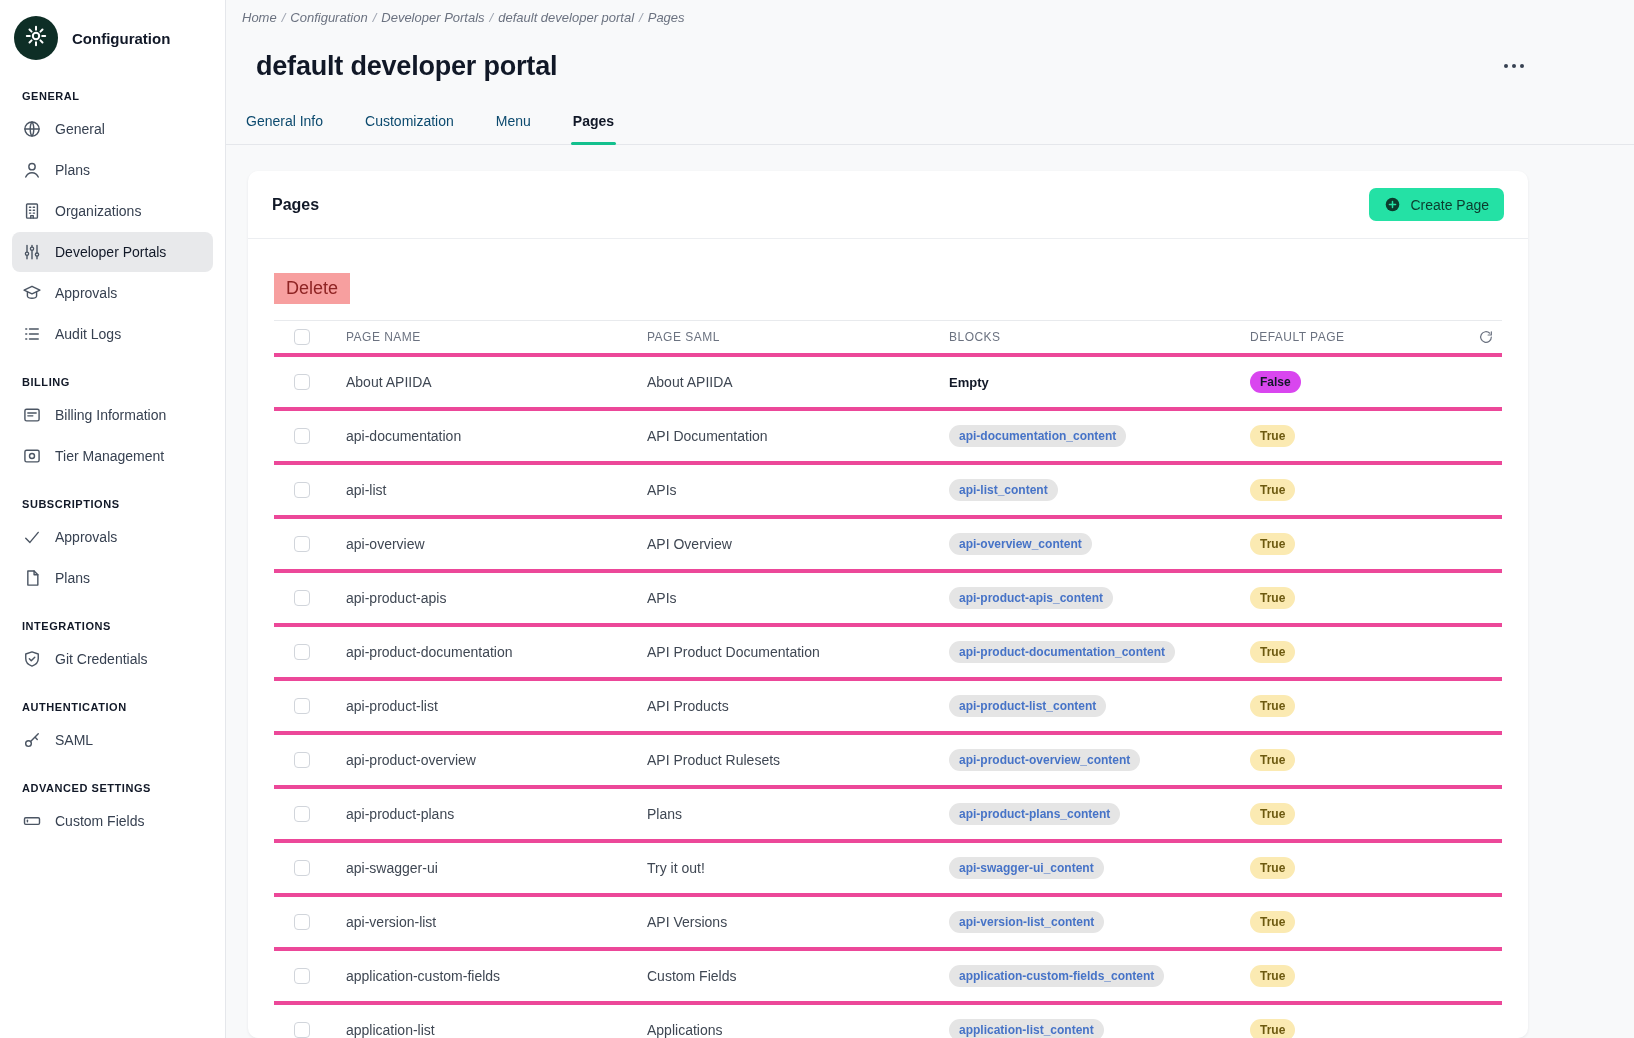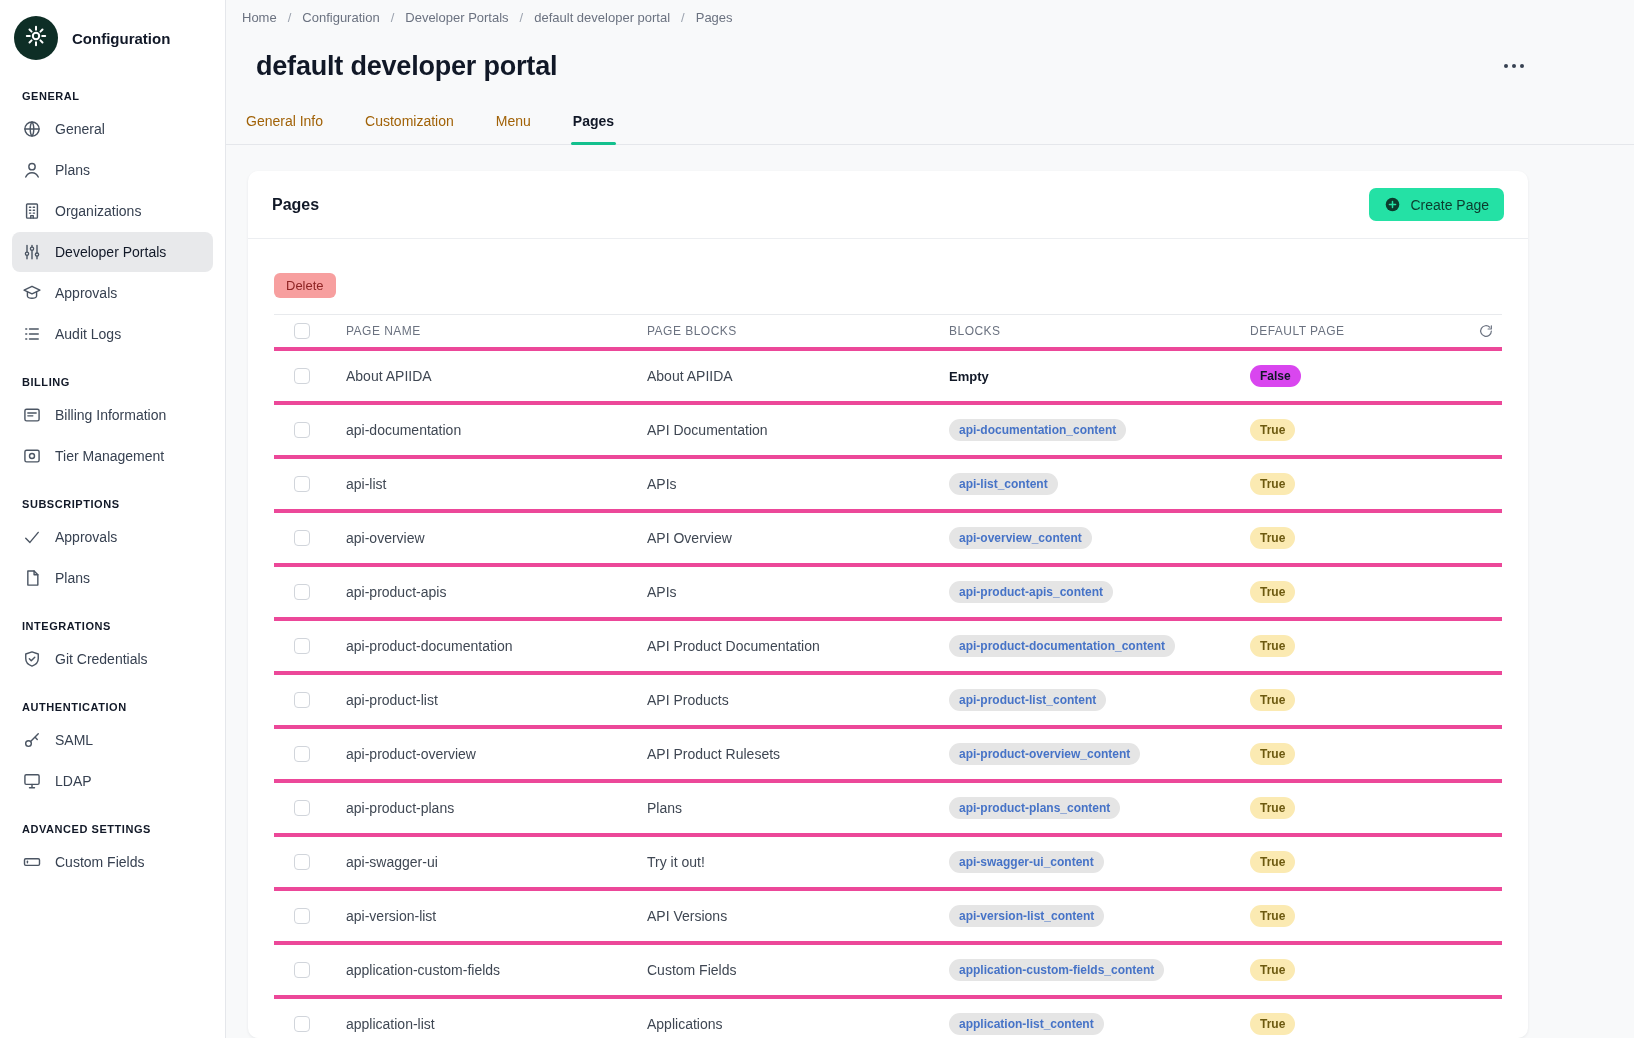--- a/index.html
+++ b/index.html
@@ -15,41 +15,41 @@
   .section-title{font-size:11px;font-weight:700;color:#111827;letter-spacing:.05em;padding:8px 10px 6px 10px;margin-top:14px;}
   .section-title.first{margin-top:2px;}
   .nav-item{display:flex;align-items:center;gap:13px;padding:10px 10px;border-radius:8px;font-size:14px;color:#374151;cursor:pointer;margin:1px 0;}
   .nav-item.active{background:#e8e9eb;color:#111827;}
   .nav-icon{display:flex;align-items:center;justify-content:center;width:20px;height:20px;color:#4b5563;flex-shrink:0;}
   .nav-icon svg{width:20px;height:20px;}
 
   
   .main{flex:1;display:flex;flex-direction:column;overflow:hidden;}
   .topbar{padding:10px 104px 0 16px;}
-  .breadcrumb{display:flex;gap:11px;font-size:13px;color:#6b7280;align-items:center;}
+  .breadcrumb{display:flex;gap:5px;font-size:13px;color:#6b7280;align-items:center;font-style:italic;}
   .crumb{cursor:pointer;}
   .crumb-sep{color:#9ca3af;}
   .title-row{display:flex;justify-content:space-between;align-items:center;margin-top:24px;padding-left:14px;}
   .page-title{font-size:27px;line-height:34px;font-weight:700;color:#111827;margin:0;letter-spacing:-.2px;}
   .kebab{display:flex;gap:4px;cursor:pointer;padding:6px;}
   .kebab i{width:4px;height:4px;border-radius:50%;background:#374151;display:block;}
 
   .tabs-wrap{display:flex;gap:38px;margin-top:22px;border-bottom:1px solid #e5e7eb;padding:0 104px 0 18px;}
-  .tab{padding:8px 2px 15px 2px;font-size:14px;color:#a16207;cursor:pointer;position:relative;}
+  .tab{padding:8px 2px 15px 2px;font-size:14px;color:#0c4a6e;cursor:pointer;position:relative;}
   .tab.active{color:#111827;font-weight:700;}
   .tab.active::after{content:"";position:absolute;left:0;right:0;bottom:-1px;height:3px;background:#13c08d;border-radius:2px;}
 
   
   .card{background:#ffffff;border-radius:10px;margin:26px 106px 0 22px;box-shadow:0 1px 3px rgba(16,24,40,.07);flex:1;overflow:hidden;}
   .card-header{display:flex;justify-content:space-between;align-items:center;padding:17px 24px;border-bottom:1px solid #eceef1;}
   .card-title{font-size:16px;font-weight:700;color:#111827;margin:0;}
   .create-btn{display:flex;align-items:center;gap:9px;background:#24e1a5;color:#0c3b2d;border:none;border-radius:7px;padding:8px 15px;font-size:14px;font-family:inherit;cursor:pointer;font-weight:500;margin-left:40px;}
   .create-btn svg{width:17px;height:17px;display:block;}
   .card-body{padding:34px 26px 0 26px;}
-  .delete-btn{background:#f79f9f;color:#8f2424;border:none;border-radius:6px;padding:5px 12px;font-size:13px;font-family:inherit;cursor:pointer;margin-bottom:16px;font-weight:500;}
+  .delete-btn{background:#f79f9f;color:#8f2424;border:none;border-radius:0;padding:5px 12px;font-size:18px;font-family:inherit;cursor:pointer;margin-bottom:16px;font-weight:500;}
 
   
   .tbl{width:100%;}
   .row{display:grid;grid-template-columns:72px 301px 302px 301px 1fr 44px;align-items:center;border-bottom:4px solid #ec4899;min-height:50px;}
   .row.thead{min-height:0;padding:8px 0;border-top:1px solid #e8eaed;color:#6b7280;}
   .hcell{font-size:12px;letter-spacing:.04em;color:#6b7280;}
   .cell{font-size:14px;color:#3f4753;}
   .cb-cell{display:flex;align-items:center;}
   .checkbox{width:16px;height:16px;border:1.5px solid #d1d5db;border-radius:4px;background:#fff;margin-left:20px;cursor:pointer;display:inline-block;box-sizing:border-box;}
   .pill{display:inline-block;font-size:12px;font-weight:700;padding:4px 10px;border-radius:11px;line-height:14px;}
@@ -185,29 +185,20 @@
         <div class="section-title">AUTHENTICATION</div>
         <div class="nav-item">
           <span class="nav-icon">
             <svg viewBox="0 0 24 24" fill="none" stroke="currentColor" stroke-width="1.7" stroke-linecap="round" stroke-linejoin="round">
               <circle cx="7.8" cy="16.2" r="3.4"></circle>
               <path d="M10.3 13.7 19.5 4.5M15.5 8.5l2.8 2.8"></path>
             </svg>
           </span>
           <span class="nav-label">SAML</span>
         </div>
-        <div class="nav-item">
-          <span class="nav-icon">
-            <svg viewBox="0 0 24 24" fill="none" stroke="currentColor" stroke-width="1.7" stroke-linecap="round" stroke-linejoin="round">
-              <rect x="3.5" y="4.5" width="17" height="11.5" rx="1.5"></rect>
-              <path d="M9 20h6M12 16v4"></path>
-            </svg>
-          </span>
-          <span class="nav-label">LDAP</span>
-        </div>
         <div class="section-title">ADVANCED SETTINGS</div>
         <div class="nav-item">
           <span class="nav-icon">
             <svg viewBox="0 0 24 24" fill="none" stroke="currentColor" stroke-width="1.7" stroke-linecap="round" stroke-linejoin="round">
               <rect x="3" y="8" width="18" height="8" rx="1.5"></rect>
               <path d="M6.5 11v2"></path>
             </svg>
           </span>
           <span class="nav-label">Custom Fields</span>
         </div>
@@ -260,21 +251,21 @@
         </button>
       </div>
       <div class="card-body">
         <button class="delete-btn">Delete</button>
         <div class="tbl" id="pages-table">
             <div class="row thead">
               <div class="cell cb-cell">
                 <span class="checkbox"></span>
               </div>
               <div class="hcell">PAGE NAME</div>
-              <div class="hcell">PAGE BLOCKS</div>
+              <div class="hcell">PAGE SAML</div>
               <div class="hcell">BLOCKS</div>
               <div class="hcell">DEFAULT PAGE</div>
               <div class="hcell refresh-cell">
                 <span class="refresh-btn">
                   <svg viewBox="0 0 24 24" fill="none" stroke="#6b7280" stroke-width="1.8" stroke-linecap="round" stroke-linejoin="round">
                     <path d="M20 12a8 8 0 1 1-2.4-5.7"></path>
                     <path d="M20 4.2V9h-4.8"></path>
                   </svg>
                 </span>
               </div>

